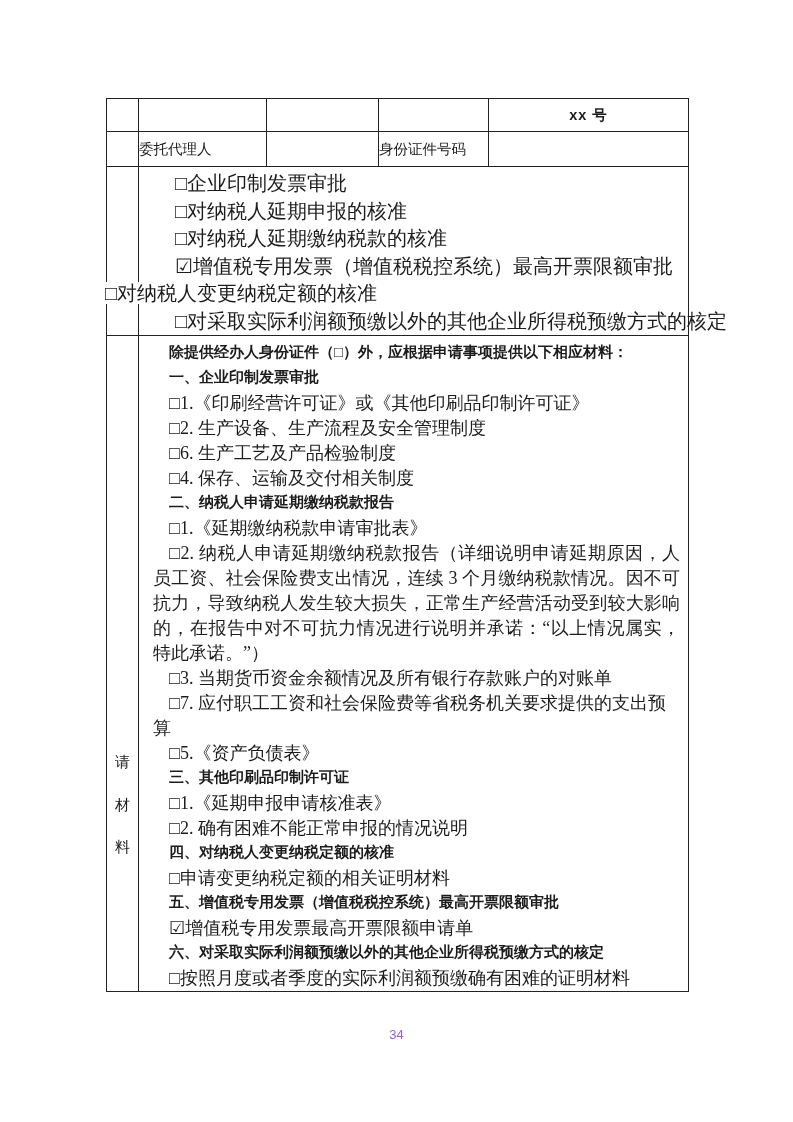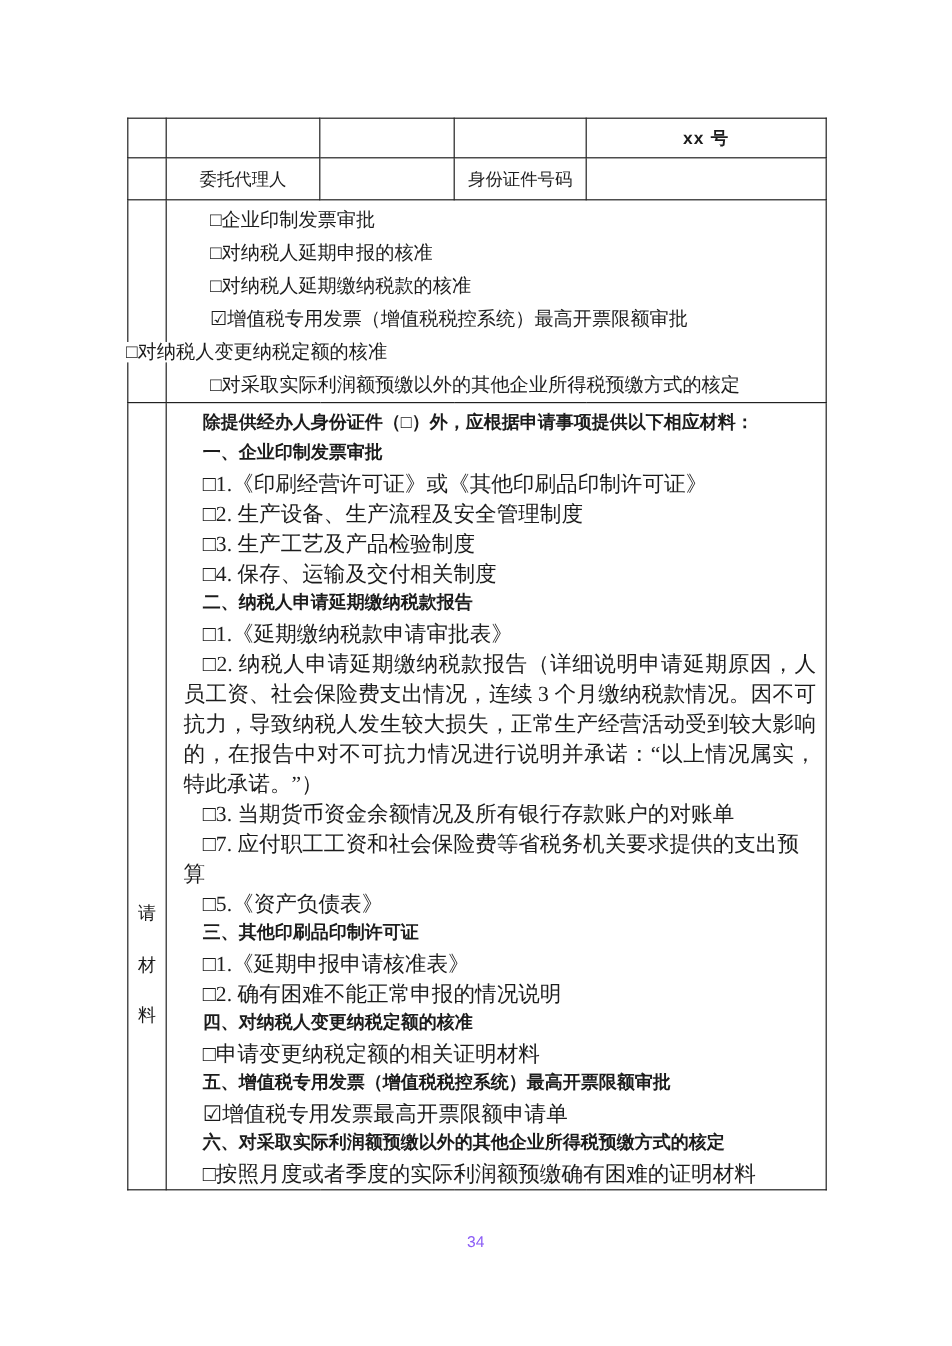--- a/index.html
+++ b/index.html
@@ -9,35 +9,35 @@
     -webkit-font-smoothing:antialiased;
   }
   table.form{
     position:absolute;left:106px;top:98px;width:582px;
     border-collapse:collapse;table-layout:fixed;
   }
   table.form td{
     border:1.5px solid #222;padding:0;vertical-align:middle;
     font-size:14.5px;
   }
-  td.lbl{text-align:center;}
+  td.lbl{}
   td.docno{text-align:center;font-family:"Liberation Sans","DejaVu Sans",sans-serif;font-size:13px;font-weight:bold;letter-spacing:1px;}
   td.content-cell{vertical-align:top;}
   
   .approvals{padding:3px 6px 0 14px;}
-  .ap-line{line-height:27.5px;font-size:16px;text-indent:22px;white-space:nowrap;}
+  .ap-line{line-height:27.5px;font-size:20px;text-indent:22px;white-space:nowrap;}
   .ap-line.hang{text-indent:-48px;}
   .ap-line.hang span{background:#ffffff;}
   .box{display:inline;}
   
   .materials{padding:5px 8px 0 14px;}
   .m-line{line-height:25px;font-size:18px;text-indent:16px;}
   .m-line.intro,.m-line.header{
     font-weight:bold;font-size:15px;
-    font-family:Liberation Serif, serif;
+    font-family:Liberation Mono, monospace;
   }
   .m-line.para{text-align:justify;}
   
   td.side{vertical-align:top;}
   .side-label{
     margin-top:283px;text-align:center;font-size:15px;line-height:42.5px;
   }
   .pageno{
     position:absolute;top:1027px;left:0;right:0;text-align:center;
     font-size:13px;font-family:"Liberation Sans","DejaVu Sans",sans-serif;color:#8b5cf6;
@@ -96,21 +96,21 @@
         <div>料</div>
       </div>
     </td>
     <td colspan="4" class="content-cell">
       <div class="materials">
 
       <div class="m-line intro"><span class="box"></span><span>除提供经办人身份证件（□）外，应根据申请事项提供以下相应材料：</span></div>
             <div class="m-line header"><span class="box"></span><span>一、企业印制发票审批</span></div>
             <div class="m-line item"><span class="box">□</span><span>1.《印刷经营许可证》或《其他印刷品印制许可证》</span></div>
             <div class="m-line item"><span class="box">□</span><span>2. 生产设备、生产流程及安全管理制度</span></div>
-            <div class="m-line item"><span class="box">□</span><span>3. 生产工艺及产品检验制度</span></div>
+            <div class="m-line item"><span class="box">□</span><span>6. 生产工艺及产品检验制度</span></div>
             <div class="m-line item"><span class="box">□</span><span>4. 保存、运输及交付相关制度</span></div>
             <div class="m-line header"><span class="box"></span><span>二、纳税人申请延期缴纳税款报告</span></div>
             <div class="m-line item"><span class="box">□</span><span>1.《延期缴纳税款申请审批表》</span></div>
             <div class="m-line item para"><span class="box">□</span><span>2. 纳税人申请延期缴纳税款报告（详细说明申请延期原因，人员工资、社会保险费支出情况，连续 3 个月缴纳税款情况。因不可抗力，导致纳税人发生较大损失，正常生产经营活动受到较大影响的，在报告中对不可抗力情况进行说明并承诺：“以上情况属实，特此承诺。”）</span></div>
             <div class="m-line item"><span class="box">□</span><span>3. 当期货币资金余额情况及所有银行存款账户的对账单</span></div>
             <div class="m-line item"><span class="box">□</span><span>7. 应付职工工资和社会保险费等省税务机关要求提供的支出预算</span></div>
             <div class="m-line item"><span class="box">□</span><span>5.《资产负债表》</span></div>
             <div class="m-line header"><span class="box"></span><span>三、其他印刷品印制许可证</span></div>
             <div class="m-line item"><span class="box">□</span><span>1.《延期申报申请核准表》</span></div>
             <div class="m-line item"><span class="box">□</span><span>2. 确有困难不能正常申报的情况说明</span></div>

